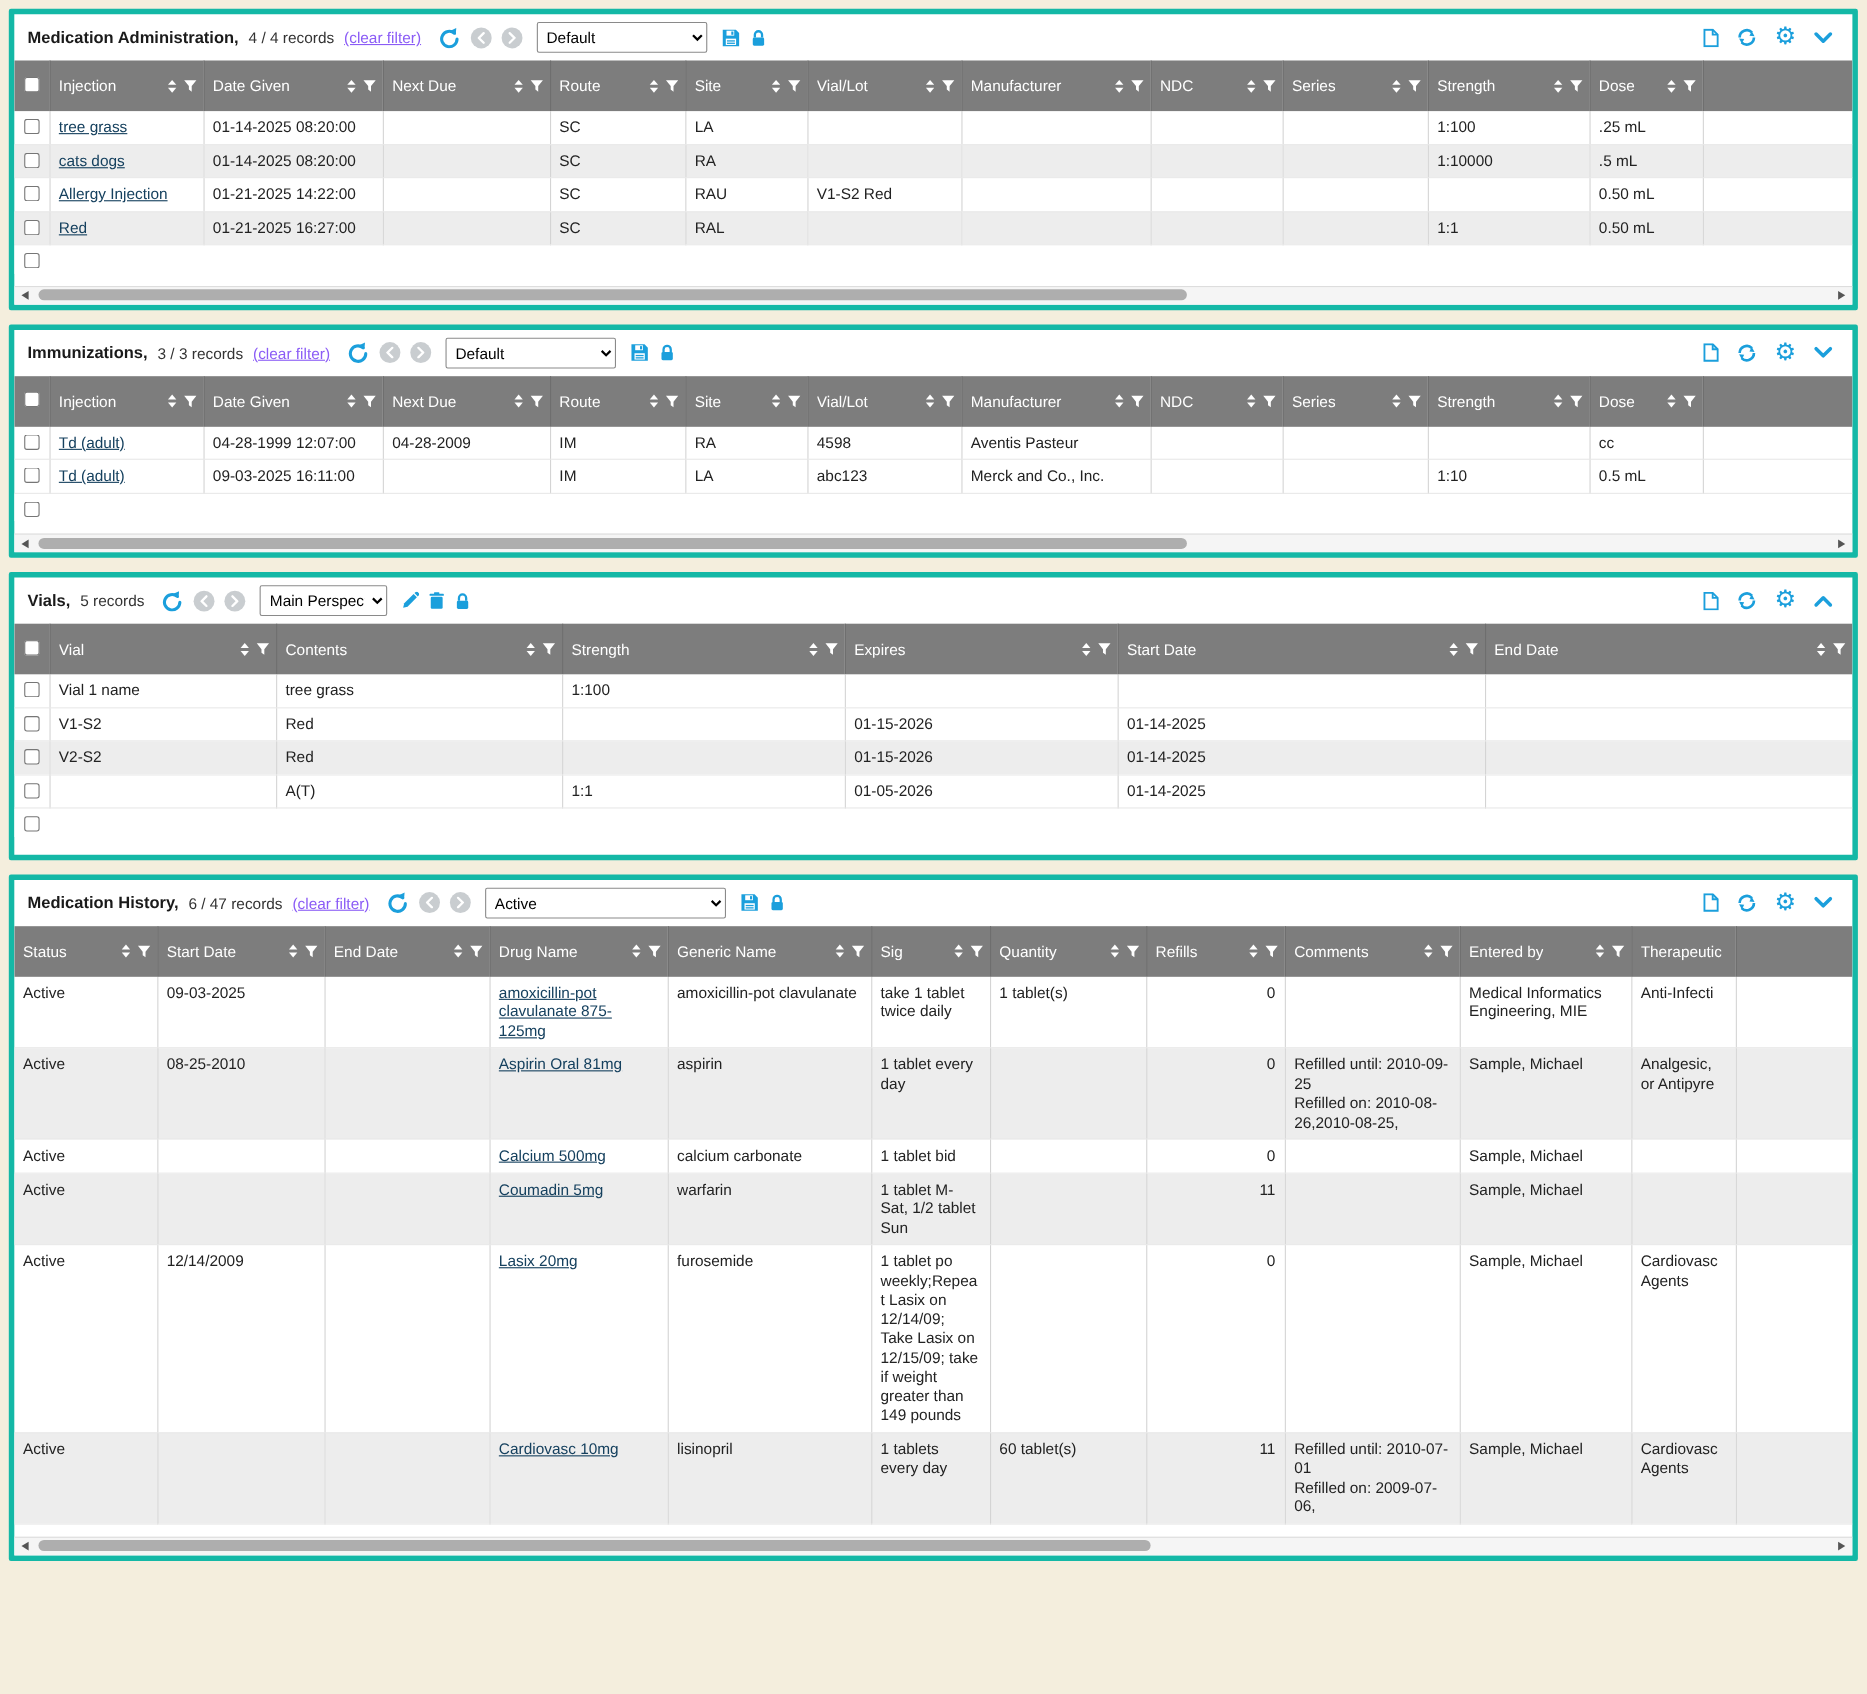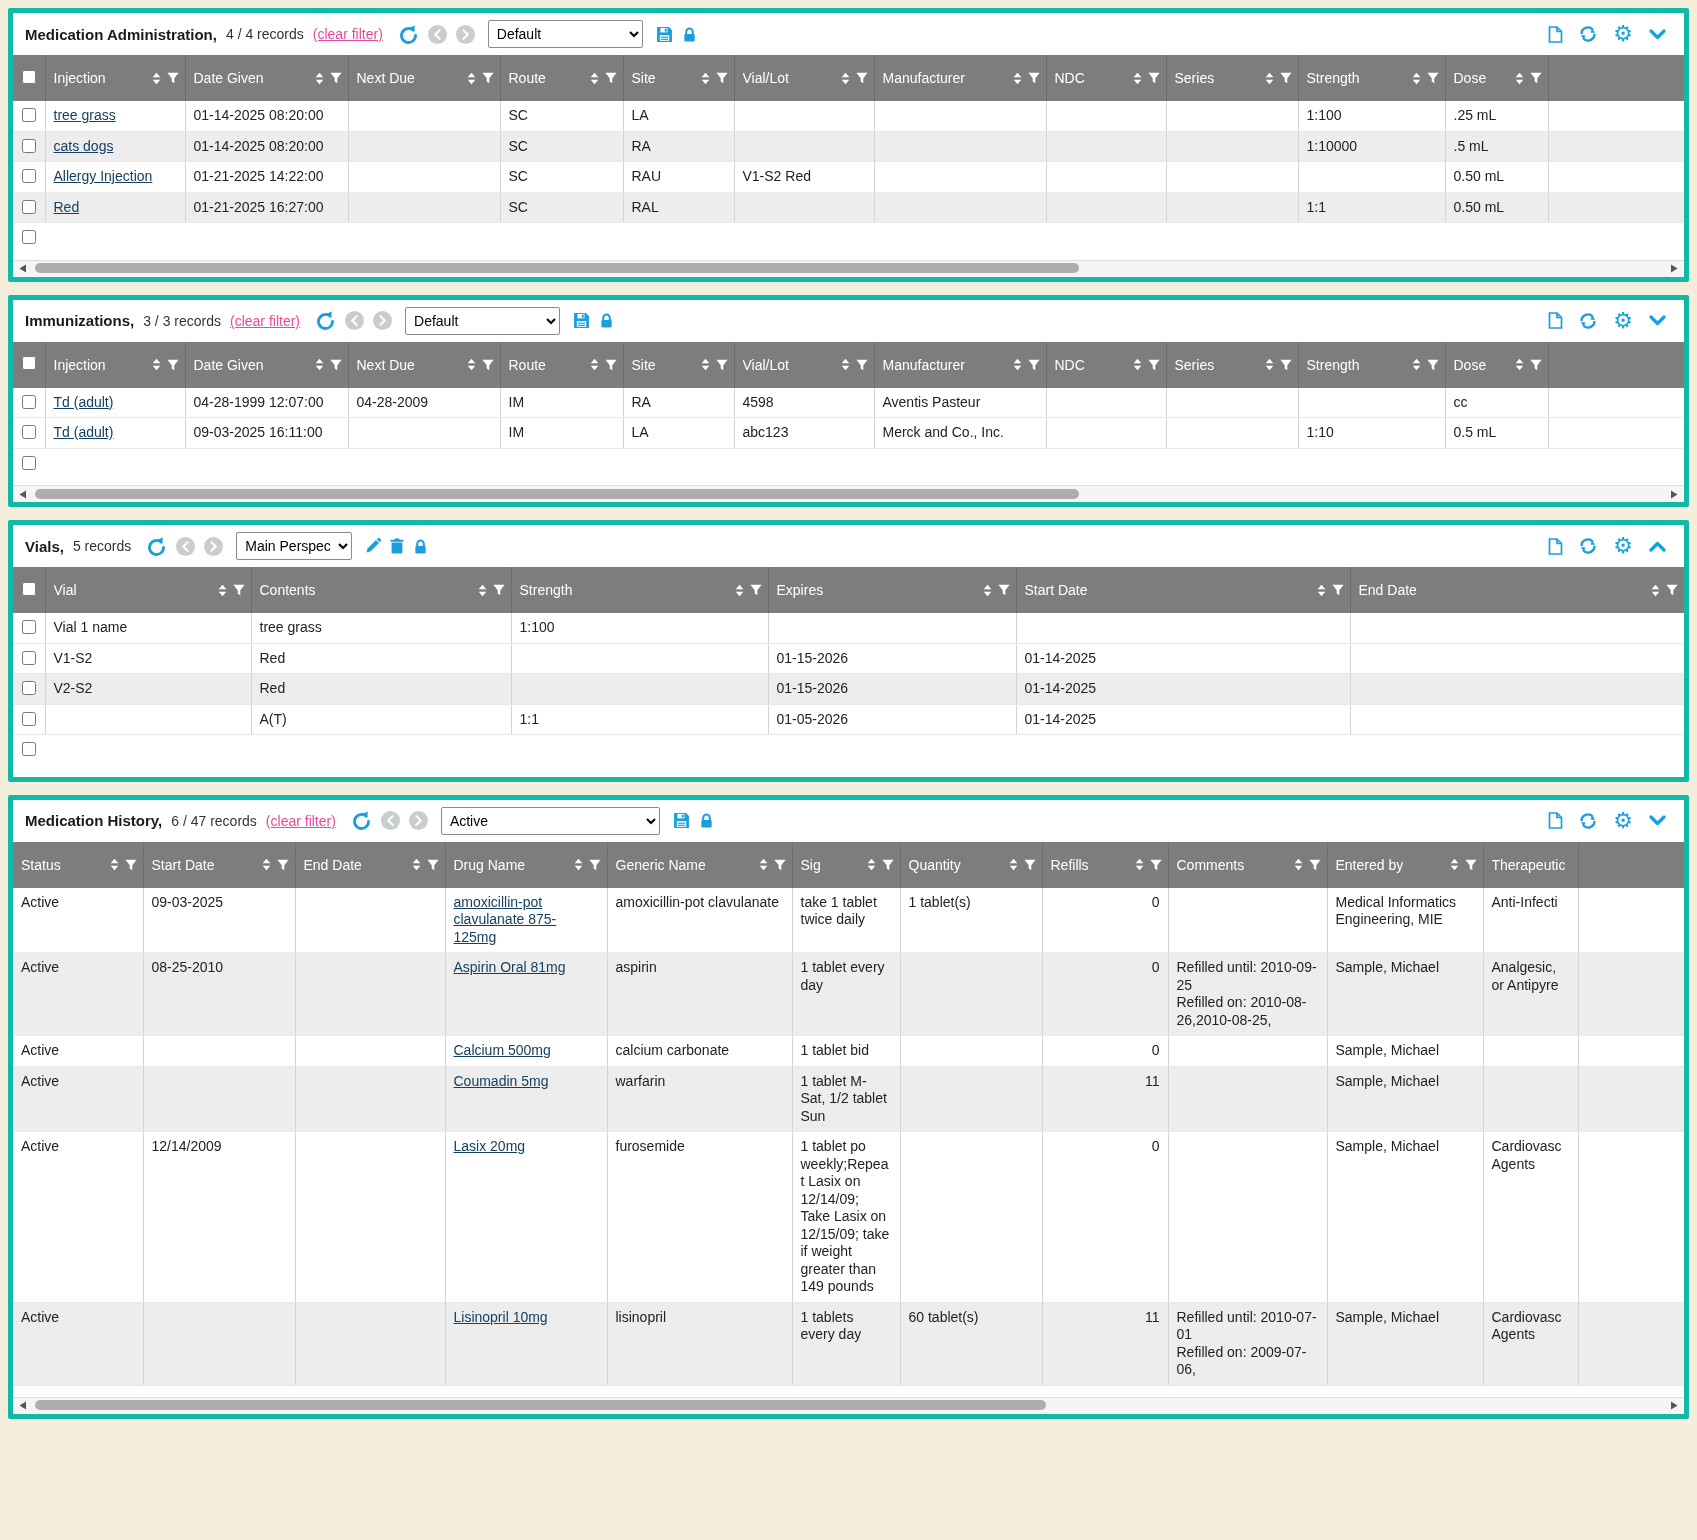--- a/index.html
+++ b/index.html
@@ -2,21 +2,21 @@
 <html><head>
 <meta charset="utf-8">
 <style>
   html,body{margin:0;padding:0;background:#f4eedd;font-family:"Liberation Sans",sans-serif;font-size:14px;color:#222;}
   .page{padding:8px;width:1681px;}
   .panel{background:#fff;border:5px solid #14b8a6;border-radius:2px;margin-bottom:13px;overflow:hidden;}
   .toolbar{display:flex;align-items:center;justify-content:space-between;padding:7px 12px;}
   .t-left{display:flex;align-items:center;gap:9px;}
   .t-title{font-weight:bold;font-size:15px;color:#1a1a1a;white-space:nowrap;}
   .t-records{color:#333;white-space:nowrap;}
-  .clear-filter{color:#ec4899;text-decoration:underline;cursor:pointer;white-space:nowrap;}
+  .clear-filter{color:#8b5cf6;text-decoration:underline;cursor:pointer;white-space:nowrap;}
   .icon{display:inline-flex;align-items:center;justify-content:center;cursor:pointer;line-height:1;}
   .icon.mleft{margin-left:6px;}
   .navcircle{width:19px;height:19px;border-radius:50%;background:#c9cdd0;display:inline-flex;align-items:center;justify-content:center;cursor:pointer;flex:none;}
   select.perspective{height:28px;border:1px solid #8a8a8a;border-radius:2px;background:#fff;font-family:"Liberation Sans",sans-serif;font-size:14px;padding:2px 4px;margin:0 4px;}
   .sel-w155{width:155px;} .sel-w146{width:116px;} .sel-w219{width:219px;}
   .t-right{display:flex;align-items:center;gap:16px;padding-right:6px;}
   .gear-glyph{font-family:"DejaVu Sans",sans-serif;font-size:22px;color:#1b9fdc;}
 
   table.grid{border-collapse:collapse;table-layout:fixed;width:100%;}
   .grid th{background:#7d7d7d;color:#fff;font-weight:400;text-align:left;padding:0;border-right:1px solid #6e6e6e;}
@@ -1176,21 +1176,21 @@
               <td></td>
               <td>Sample, Michael</td>
               <td>Cardiovasc
 Agents</td>
               <td></td>
             </tr>
             <tr class="alt">
               <td>Active</td>
               <td></td>
               <td></td>
-              <td><a href="#" class="cell-link">Lisinopril 10mg</a></td>
+              <td><a href="#" class="cell-link">Cardiovasc 10mg</a></td>
               <td>lisinopril</td>
               <td>1 tablets every day</td>
               <td>60 tablet(s)</td>
               <td class="right">11</td>
               <td>Refilled until: 2010-07-01
 Refilled on: 2009-07-06,</td>
               <td>Sample, Michael</td>
               <td>Cardiovasc
 Agents</td>
               <td></td>

